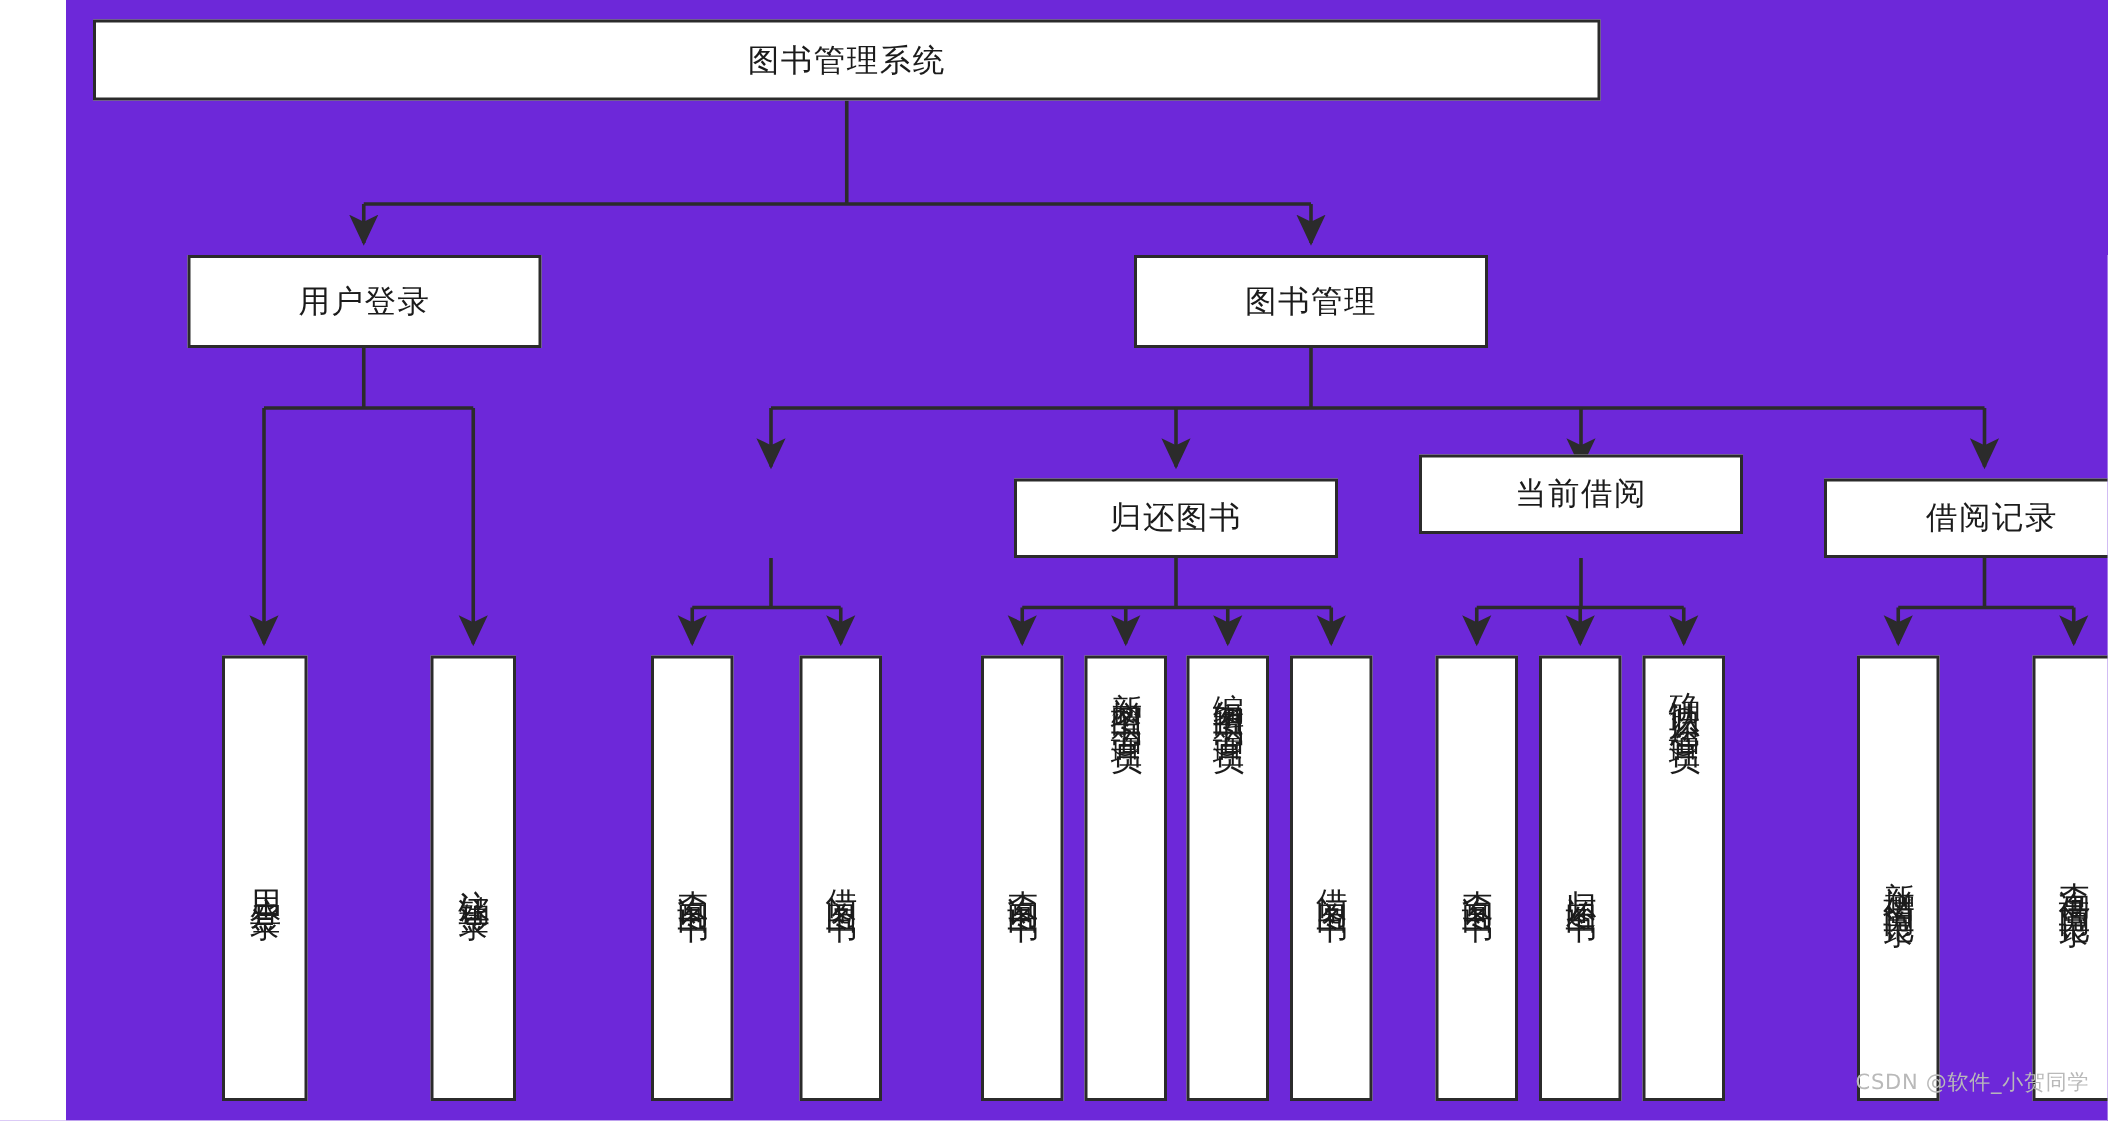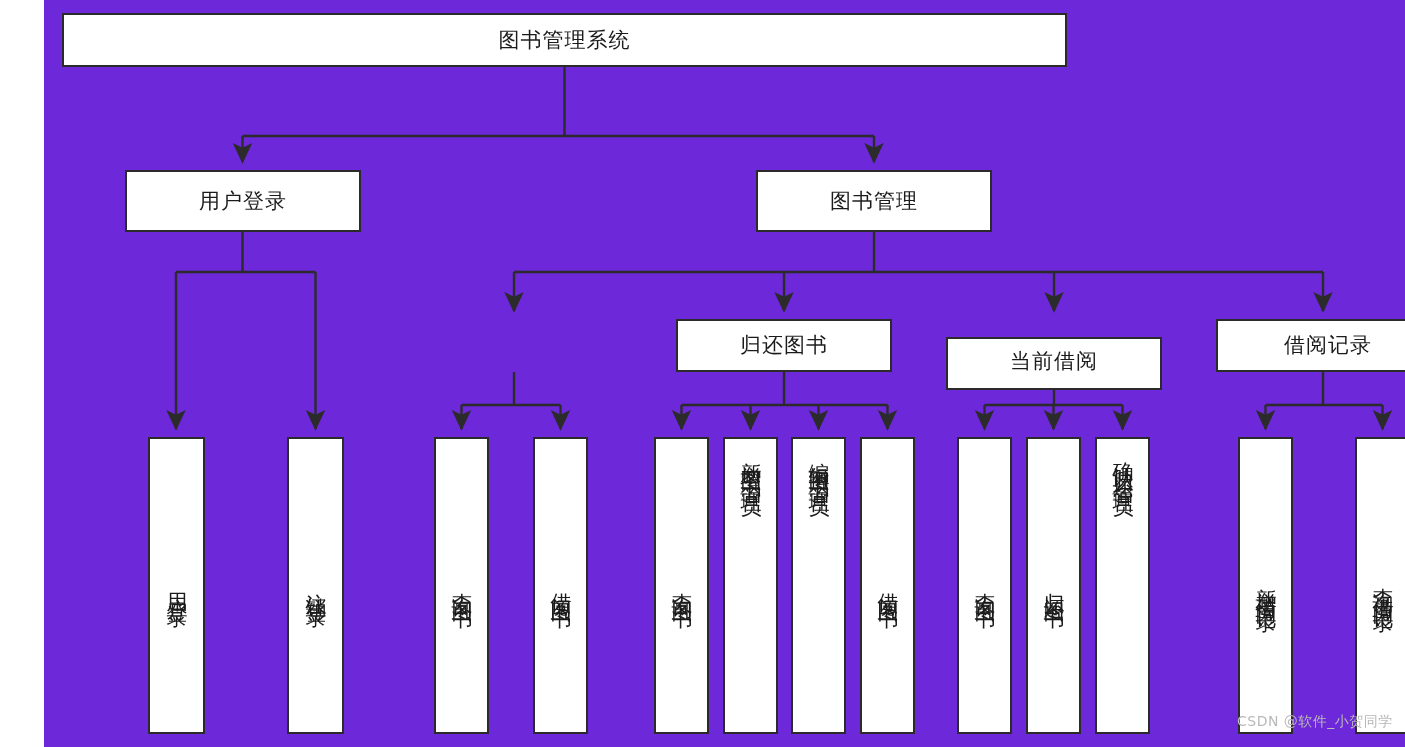--- a/index.html
+++ b/index.html
@@ -135,21 +135,21 @@
   <div class="node" id="n-l2-0" style="left: 81px; top: 170px; width: 236px; height: 62px;">
     <span class="node-label">用户登录</span>
   </div>
   <div class="node" id="n-l2-1" style="left: 712px; top: 170px; width: 236px; height: 62px; align-items: center;">
     <span class="node-label">图书管理</span>
   </div>
 
   <div class="node" id="n-l3-1" style="left: 632px; top: 319px; width: 216px; height: 53px;">
     <span class="node-label">归还图书</span>
   </div>
-  <div class="node" id="n-l3-2" style="left: 902px; top: 337px; width: 216px; height: 53px; font-family: Liberation Mono, monospace;">
+  <div class="node" id="n-l3-2" style="left: 902px; top: 303px; width: 216px; height: 53px;">
     <span class="node-label">当前借阅</span>
   </div>
   <div class="node" id="n-l3-3" style="left: 1172px; top: 319px; width: 224px; height: 53px;">
     <span class="node-label">借阅记录</span>
   </div>
 
   <div class="node leaf centered" id="n-lf-0" style="left: 104px; top: 437px; width: 57px; height: 297px;">
     <span class="node-label">用户登录</span>
   </div>
   <div class="node leaf centered" id="n-lf-1" style="left: 243px; top: 437px; width: 57px; height: 297px;">

